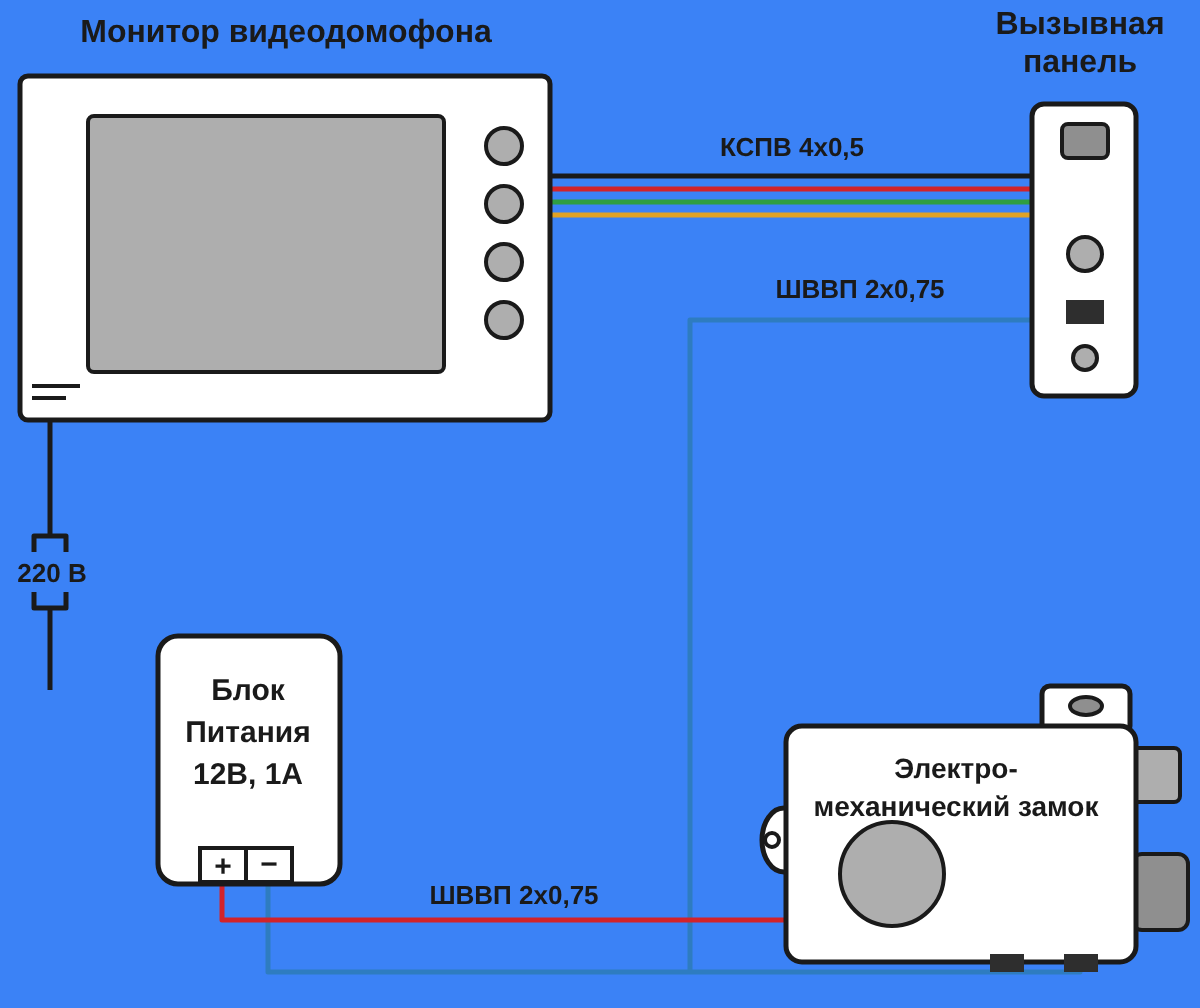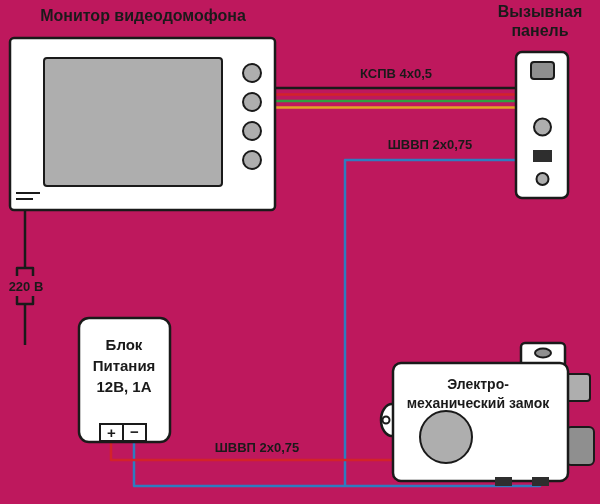--- a/index.html
+++ b/index.html
@@ -1,16 +1,16 @@
 <!DOCTYPE html>
 <html><head>
 <meta charset="utf-8">
 <style>
   html,body{margin:0;padding:0;background:#ffffff;}
-  .stage{position:relative;width:600px;height:504px;background:#be185d;overflow:hidden;}
+  .stage{position:relative;width:600px;height:504px;background:#3b82f6;overflow:hidden;}
   svg{display:block;}
   text{font-family:"Liberation Sans",sans-serif;fill:#1a1a1a;}
   .title{font-size:16px;font-weight:bold;text-anchor:middle;}
   .lbl{font-size:13px;font-weight:bold;text-anchor:middle;}
   .big{font-size:15px;font-weight:bold;text-anchor:middle;}
   .lock-lbl{font-size:14px;font-weight:bold;text-anchor:middle;}
   .term{font-size:15px;font-weight:bold;text-anchor:middle;}
   .wire{fill:none;stroke-width:2.5;stroke-linejoin:round;stroke-linecap:butt;}
   .part{fill:#ffffff;stroke:#1a1a1a;stroke-width:2.5;}
   .gray{fill:#aeaeae;stroke:#1a1a1a;stroke-width:2;}

